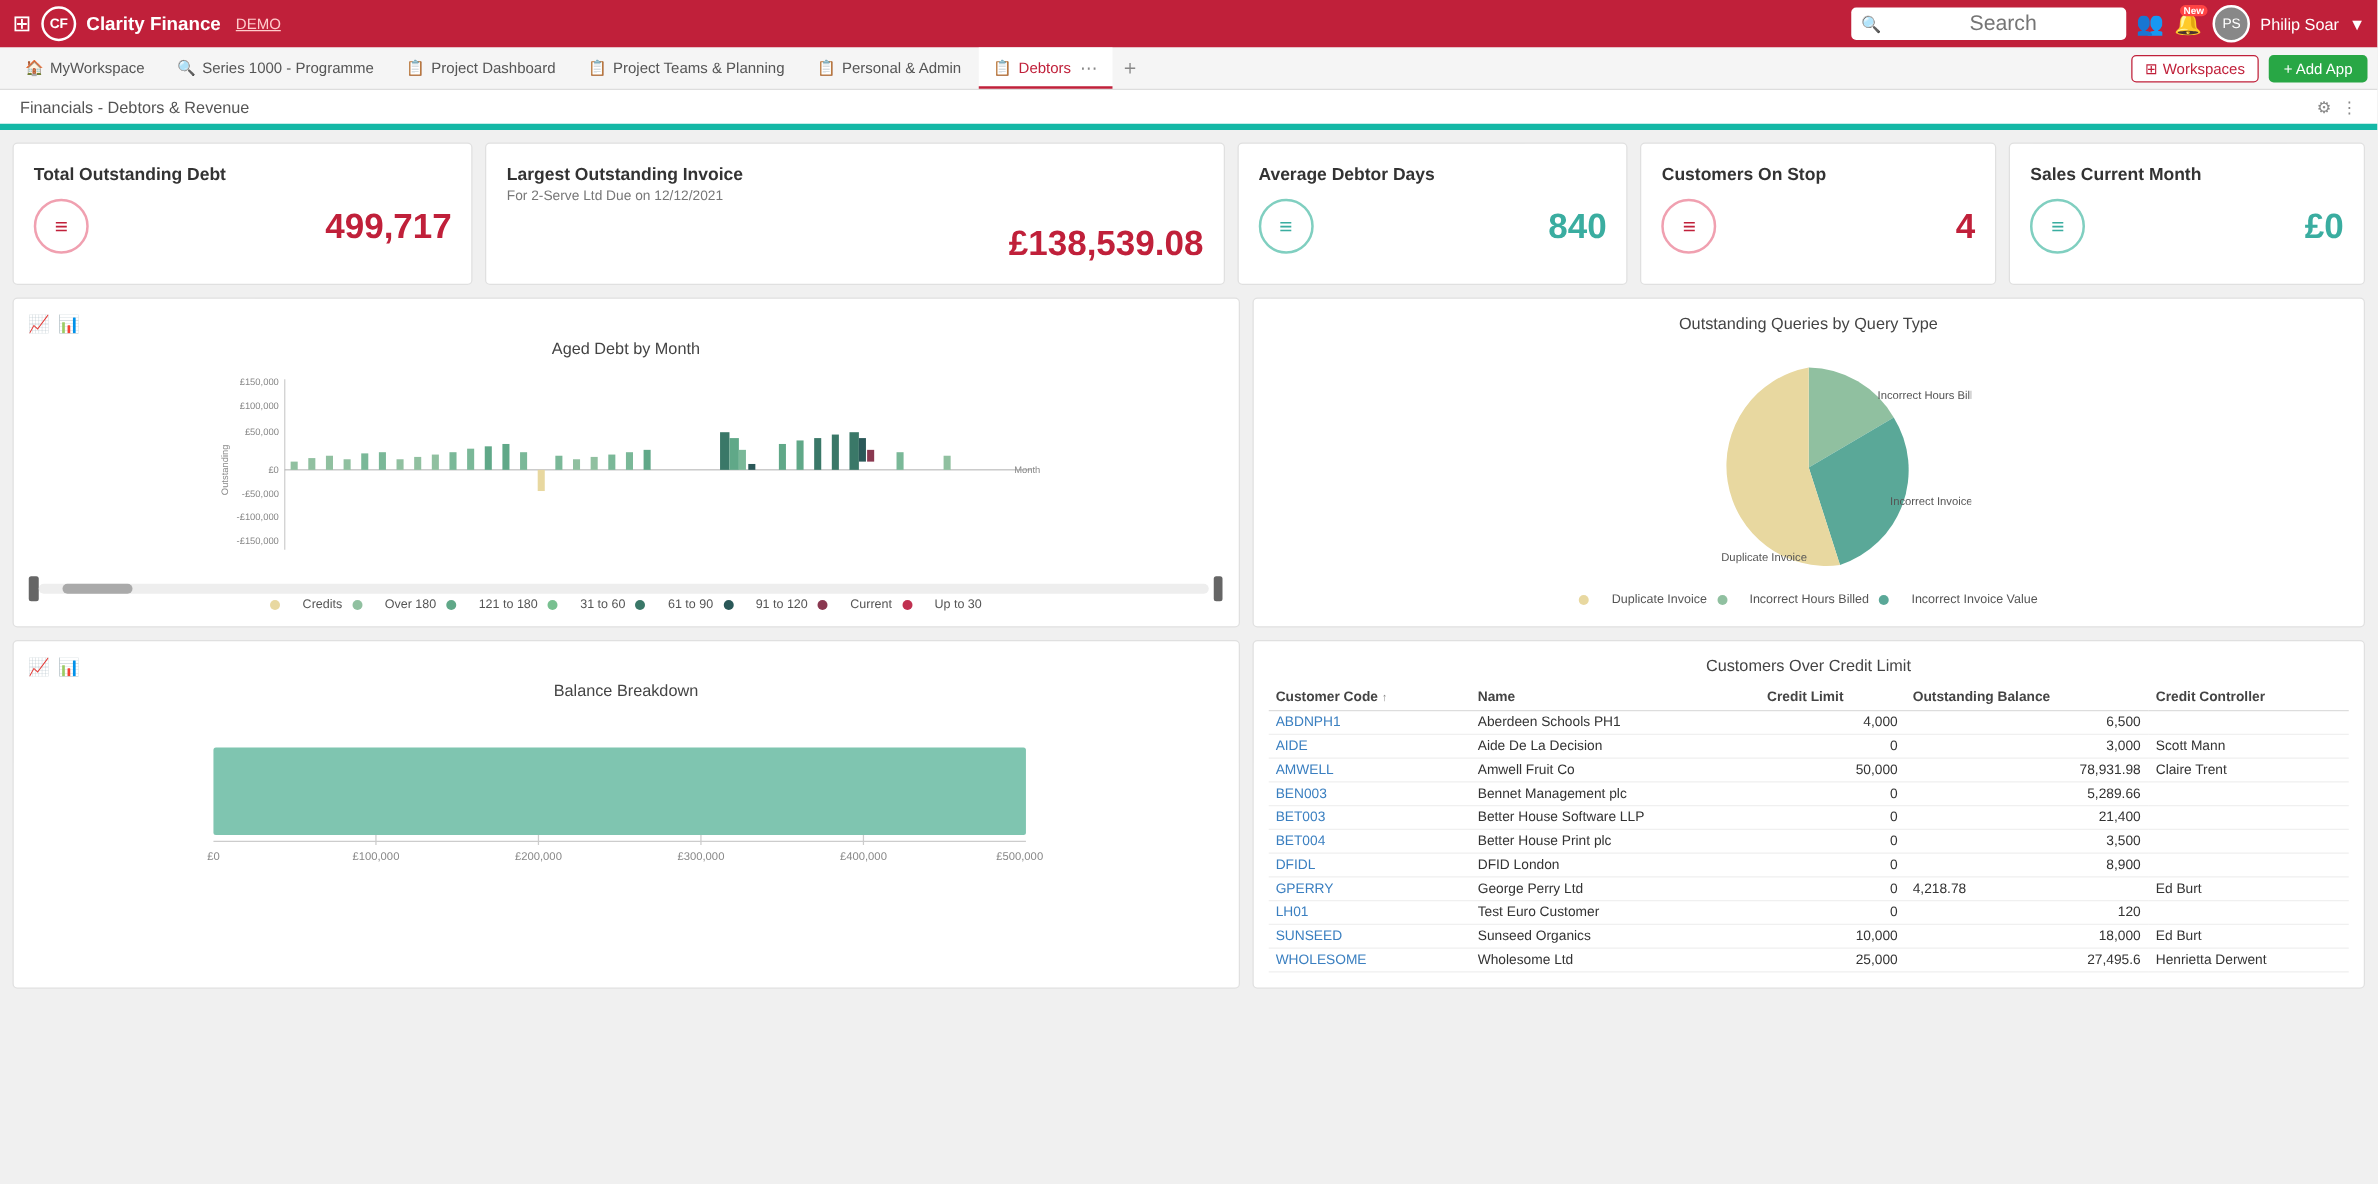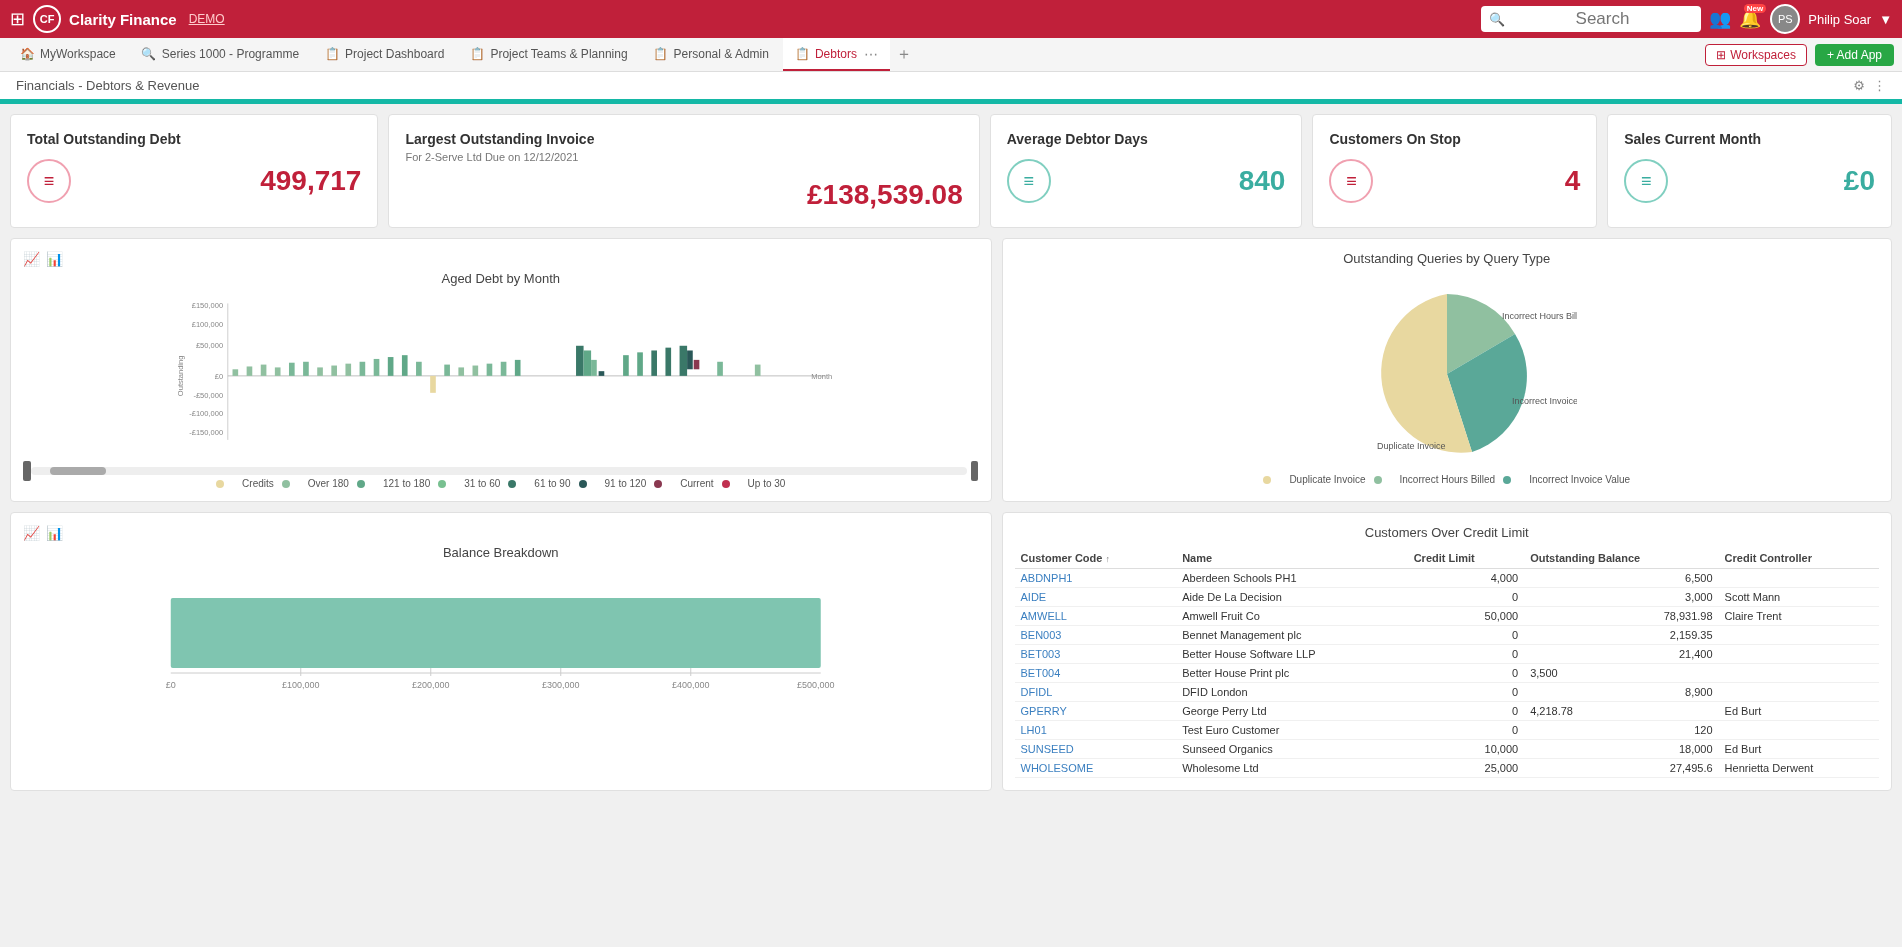--- a/index.html
+++ b/index.html
@@ -493,35 +493,35 @@
     <td><a href="#">AMWELL</a></td>
     <td>Amwell Fruit Co</td>
     <td style="text-align:right">50,000</td>
     <td style="text-align:right">78,931.98</td>
     <td>Claire Trent</td>
   </tr>
             <tr>
     <td><a href="#">BEN003</a></td>
     <td>Bennet Management plc</td>
     <td style="text-align:right">0</td>
-    <td style="text-align:right">2,159.35</td>
+    <td style="text-align:right">5,289.66</td>
     <td></td>
   </tr>
             <tr>
     <td><a href="#">BET003</a></td>
     <td>Better House Software LLP</td>
     <td style="text-align:right">0</td>
     <td style="text-align:right">21,400</td>
     <td></td>
   </tr>
             <tr>
     <td><a href="#">BET004</a></td>
     <td>Better House Print plc</td>
     <td style="text-align:right">0</td>
-    <td style="">3,500</td>
+    <td style="text-align:right">3,500</td>
     <td></td>
   </tr>
             <tr>
     <td><a href="#">DFIDL</a></td>
     <td>DFID London</td>
     <td style="text-align:right">0</td>
     <td style="text-align:right">8,900</td>
     <td></td>
   </tr>
             <tr>

